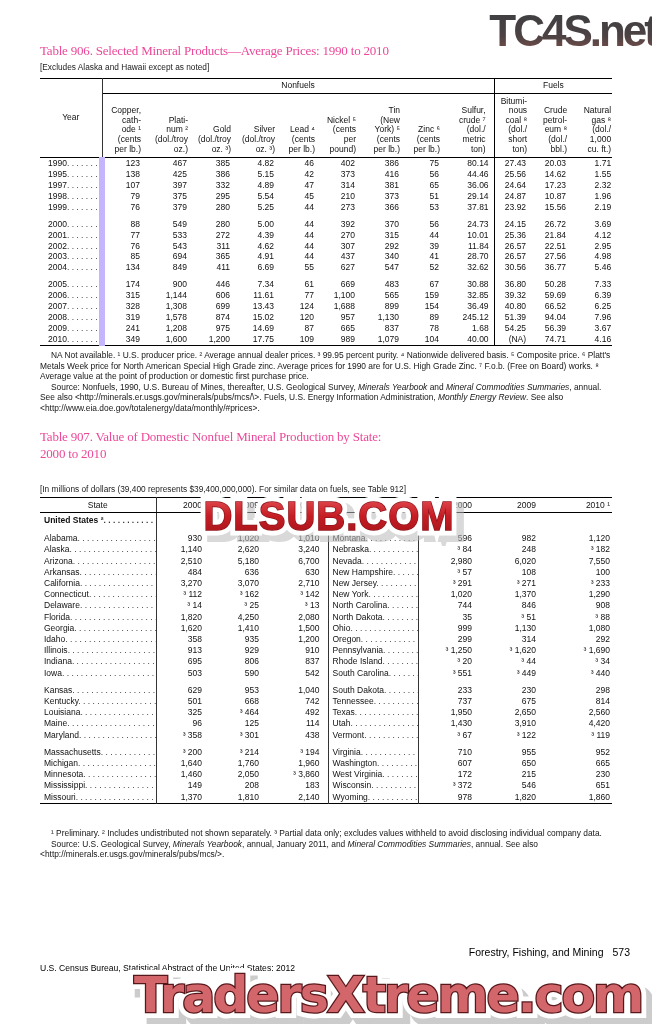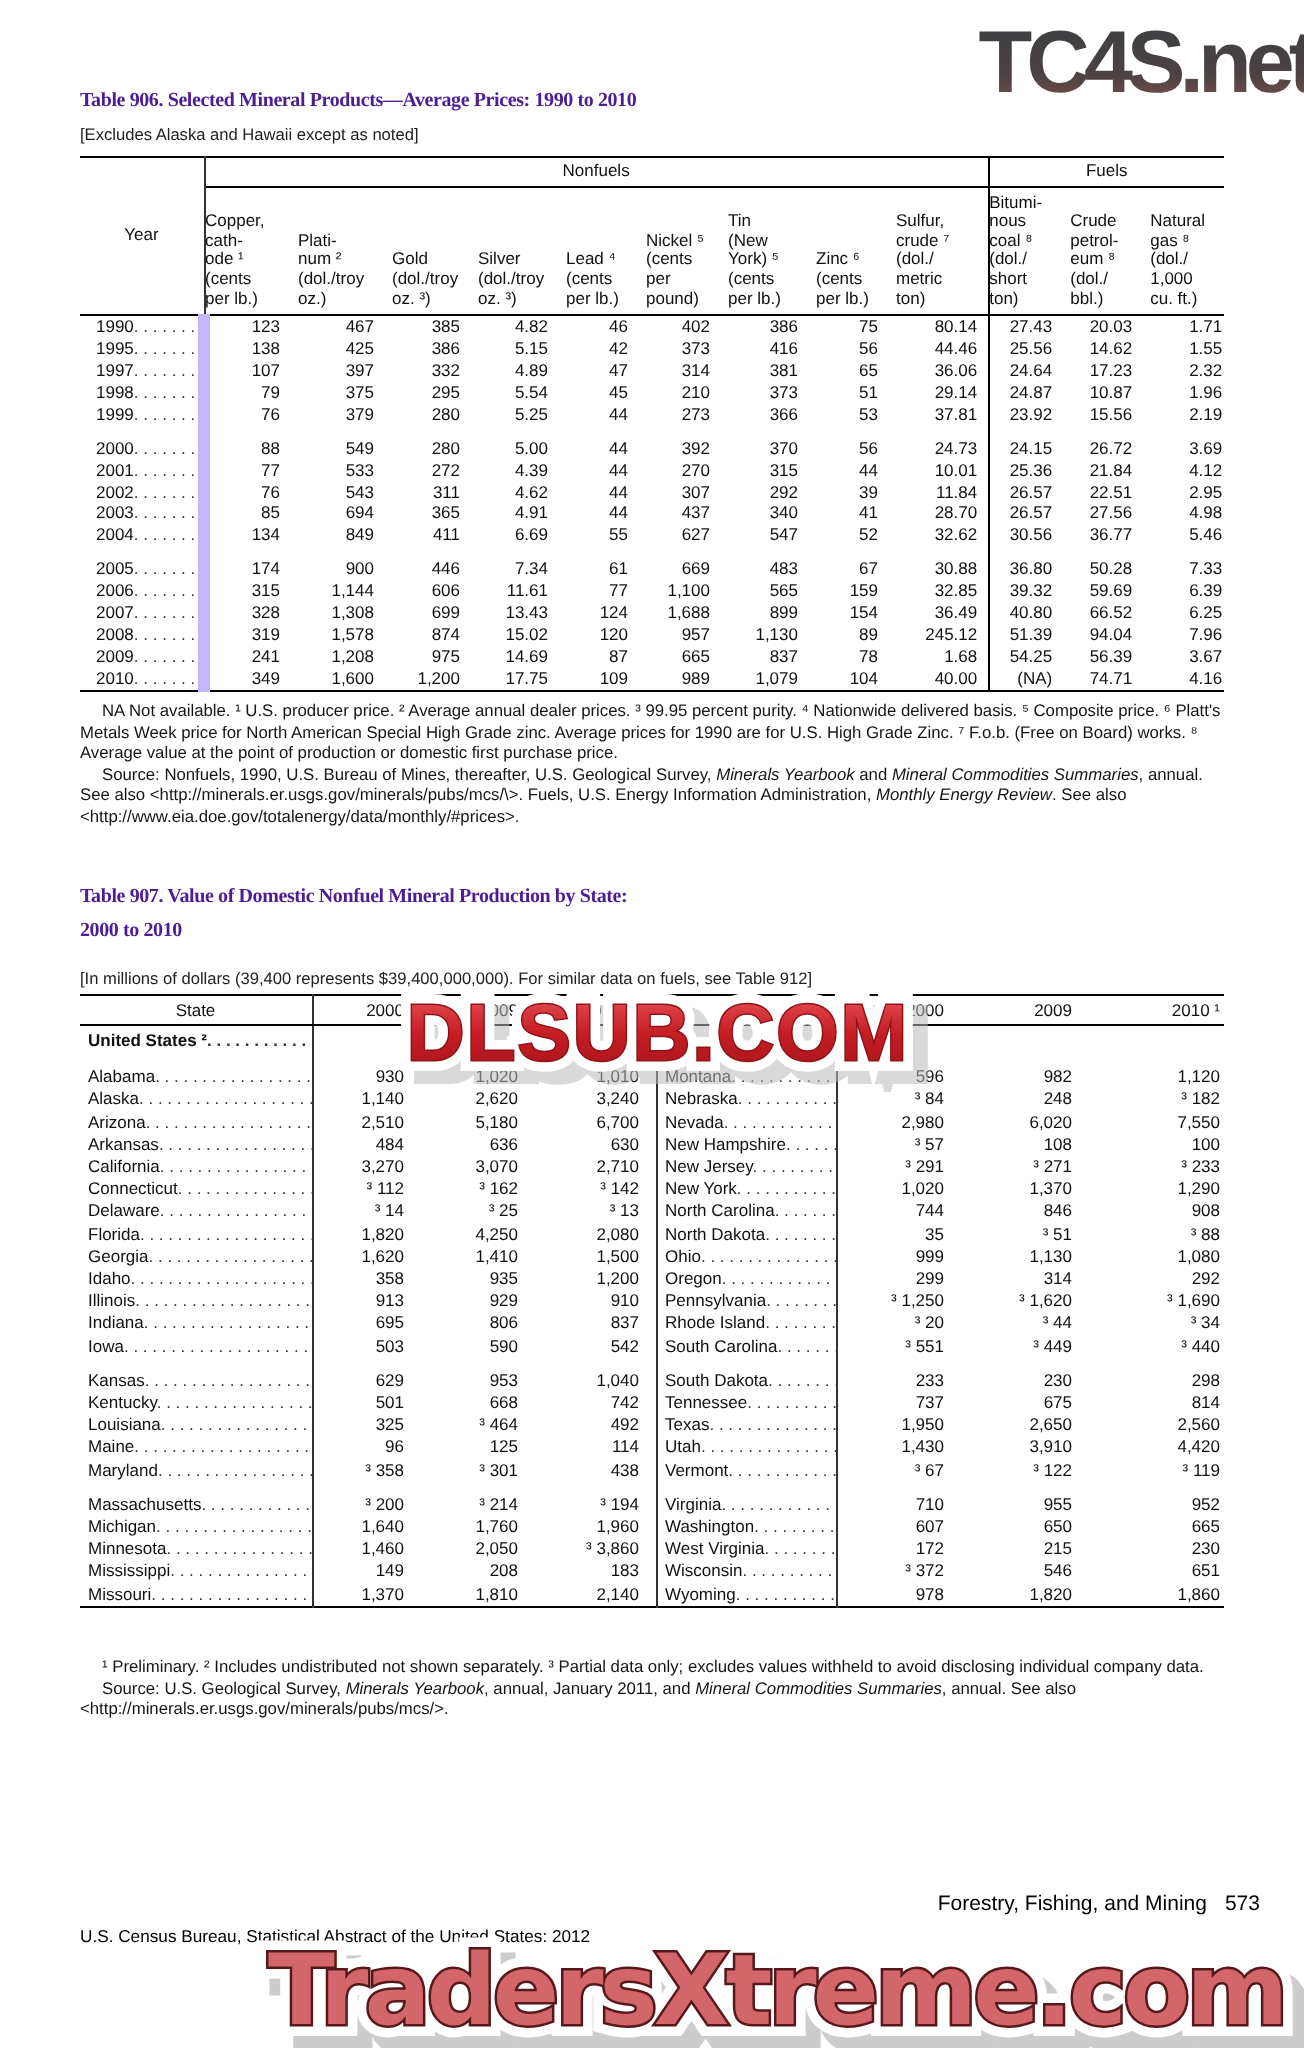--- a/index.html
+++ b/index.html
@@ -2,44 +2,44 @@
 <html><head>
 <meta charset="utf-8">
 <style>
   * { margin:0; padding:0; box-sizing:border-box; }
   html,body { background:#ffffff; }
   body { width:652px; height:1024px; position:relative; overflow:hidden;
          font-family:"Liberation Sans", sans-serif; color:#111; }
   .page { position:absolute; inset:0; }
 
   
-  .tbl-title { font-family:"Liberation Serif", serif; font-weight:bold;
-               font-size:10px; line-height:17px; color:#4c1d95; letter-spacing:-0.2px; }
+  .tbl-title { font-family:"Liberation Serif", serif; font-weight:normal;
+               font-size:13px; line-height:17px; color:#ec4899; letter-spacing:-0.2px; }
   .title-906 { position:absolute; left:40px; top:42px; width:480px; }
-  .title-907 { position:absolute; left:40px; top:440px; width:560px; }
+  .title-907 { position:absolute; left:40px; top:428px; width:560px; }
   .bracket-note { font-size:8.3px; color:#222; }
   .note-906 { position:absolute; left:40px; top:62px; }
   .note-907 { position:absolute; left:40px; top:484px; }
 
   
   table { border-collapse:collapse; table-layout:fixed; width:572px; }
   th, td { font-size:8.5px; font-weight:normal; padding:0; }
   .num { text-align:right; padding-right:9px; white-space:nowrap; }
   .lbl { white-space:nowrap; overflow:hidden; padding-left:4px; padding-right:3px; text-align:left; }
   .dots::after { content:". . . . . . . . . . . . . . . . . . . . . . . . . . . . ."; color:#333; }
   tr.gap td { padding-top:6px; }
 
   
   .t906 { position:absolute; left:40px; top:78px;
           border-top:1.6px solid #000; border-bottom:1.6px solid #000; }
   .t906 thead th { line-height:9.6px; }
   .t906 .grp-h { text-align:center; border-bottom:1px solid #000; padding:2px 0 2px; }
   .t906 .year-th { vertical-align:middle; text-align:center; border-right:1px solid #333;
                    border-bottom:1px solid #000; }
-  .t906 th.col { text-align:left; vertical-align:bottom; white-space:pre-line;
+  .t906 th.col { text-align:right; vertical-align:bottom; white-space:pre-line;
                  padding:3px 8px 3px 0; border-bottom:1px solid #000; }
   .t906 th.col.last { padding-right:1px; }
   .t906 .vl { border-left:1px solid #000; }
   .t906 tbody td { line-height:10.9px; }
   .t906 td.yr { border-right:6px solid #c4b5fd; padding-left:8px; }
   .t906 td.last { padding-right:1px; }
   .t906 td.presep { padding-right:5px; }
 
   
   .t907 { position:absolute; left:40px; top:497px;

